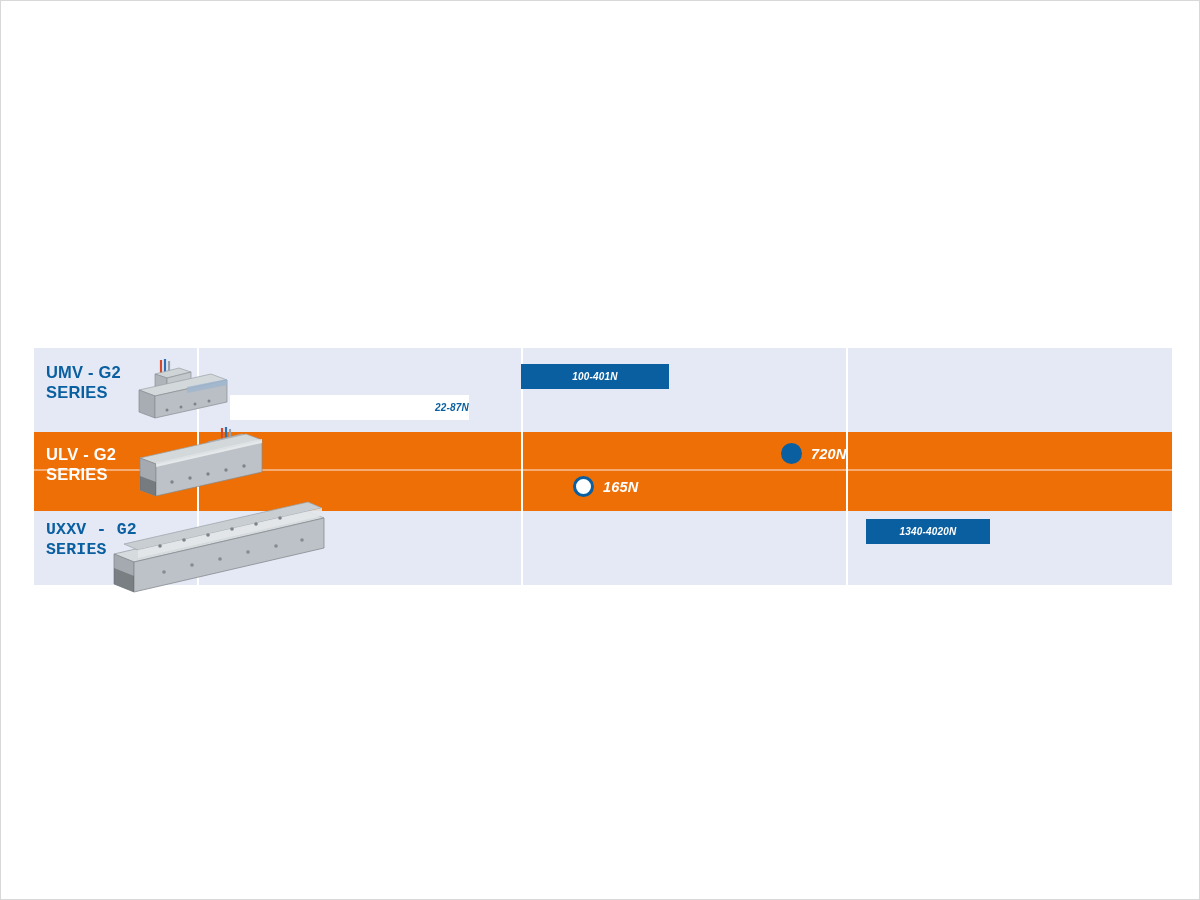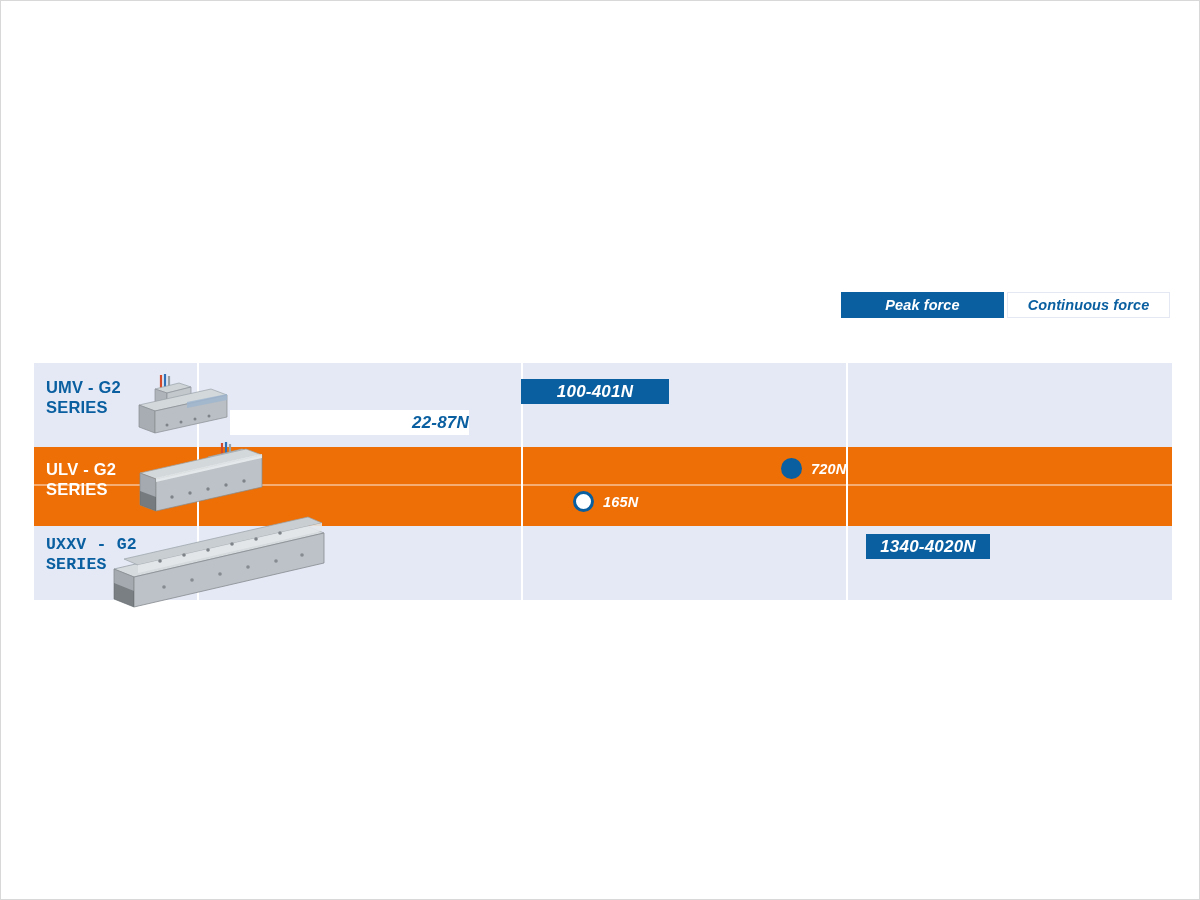--- a/index.html
+++ b/index.html
@@ -57,21 +57,20 @@
     margin-left: 3px;
   }
 
   
   #chart {
     position: absolute;
     left: 33px;
     top: 347px;
     width: 1138px;
     height: 237px;
-    margin-top: 15px;
   }
 
   .row {
     position: absolute;
     left: 0;
     width: 100%;
     box-sizing: border-box;
   }
   .row.r0 { top: 0px;   height: 84px; background: #e4e9f5; }
   .row.r1 { top: 84px;  height: 79px; background: #ee6f05; }
@@ -119,21 +118,21 @@
   }
 
   
   .bar {
     position: absolute;
     height: 25px;
     display: flex;
     align-items: center;
     justify-content: center;
     box-sizing: border-box;
-    font-size: 17px;
+    font-size: 10px;
     font-weight: bold;
     font-style: italic;
     letter-spacing: .2px;
     z-index: 7;
   }
   .bar.peak {
     background: #0a5fa0;
     color: #ffffff;
   }
   .bar.cont {
@@ -186,28 +185,20 @@
     letter-spacing: .2px;
     white-space: nowrap;
     transform: translateX(-100%);
   }
 </style>
 </head>
 <body>
 
 <div id="page-frame">
 
-  <div id="legend">
-    <div class="legend-chip peak">
-      <span>Peak force</span>
-    </div>
-    <div class="legend-chip cont">
-      <span>Continuous force</span>
-    </div>
-  </div>
 
   <div id="chart">
 
     <div class="row r0"></div>
     <div class="row r1"></div>
     <div class="row r2"></div>
 
     <div class="row-split" style="top:121px;"></div>
 
     <div class="gridline" style="left:163px;"></div>

